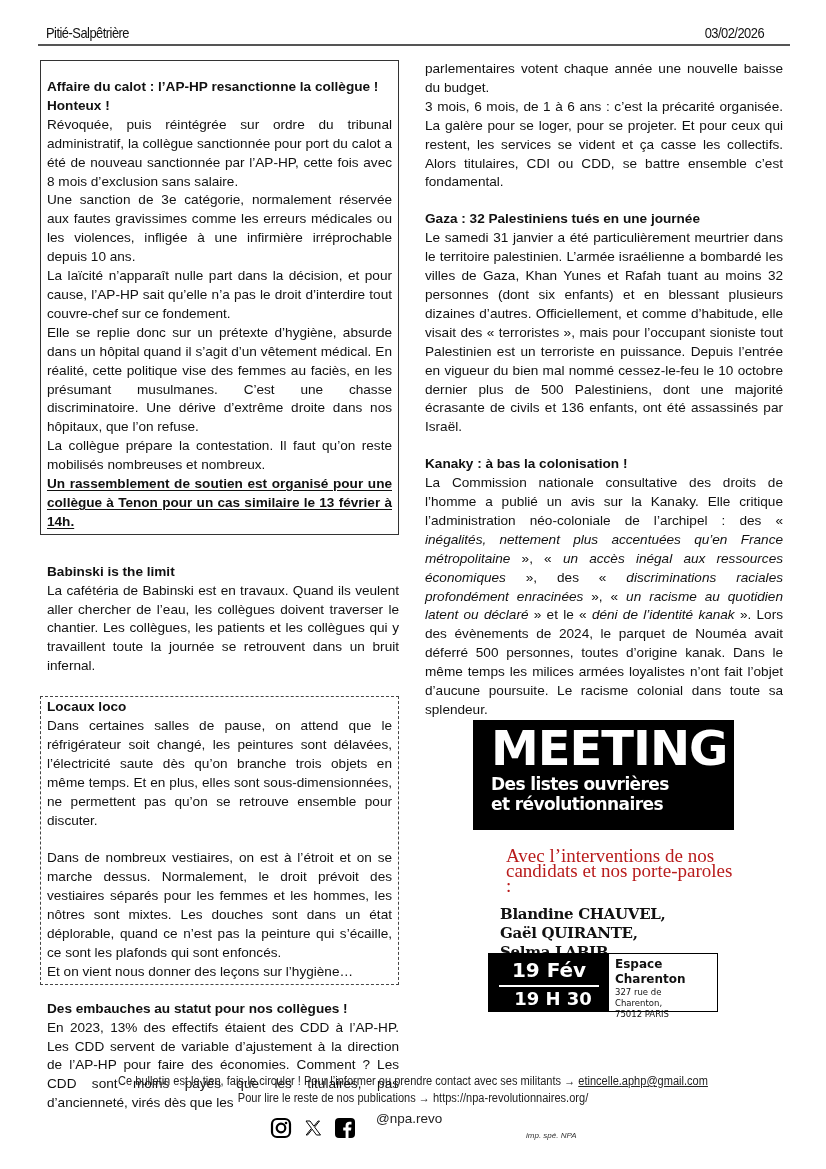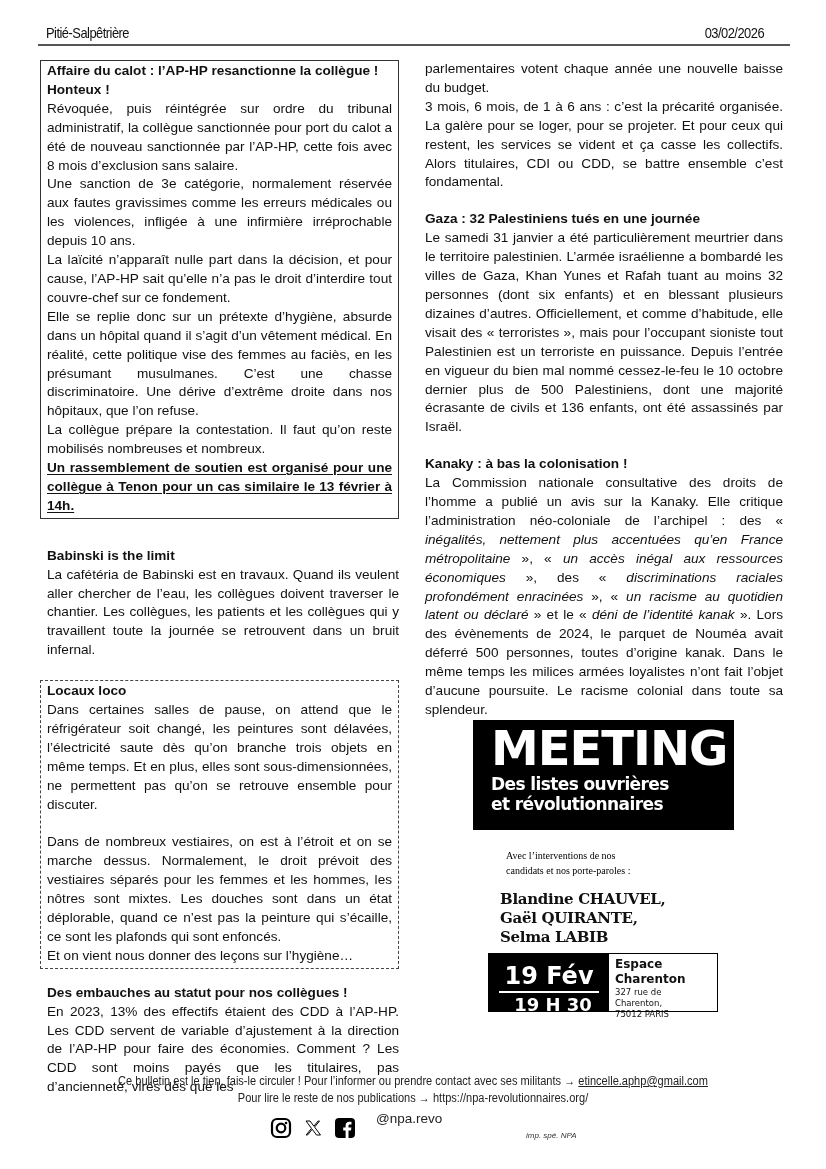--- a/index.html
+++ b/index.html
@@ -9,37 +9,37 @@
   .header { position: absolute; left: 38px; top: 20px; width: 752px; height: 26px; border-bottom: 2px solid #555; }
   .header .site { position: absolute; left: 8px; top: 4px; font-family: "Liberation Sans", sans-serif; font-size: 15px; letter-spacing: -0.6px; transform: scaleX(0.86); transform-origin: left; }
   .header .date { position: absolute; right: 26px; top: 4px; font-size: 15px; letter-spacing: -0.6px; transform: scaleX(0.86); transform-origin: right; }
 
   .col { position: absolute; top: 60px; width: 358px; }
   .col-left { left: 41px; }
   .col-right { left: 425px; width: 358px; }
 
   p, .txt { font-size: 13.6px; line-height: 18.9px; text-align: justify; }
   h3 { font-size: 13.6px; line-height: 18.9px; font-weight: bold; }
-  .box-solid { border: 1.5px solid #333; padding: 1px 6px 2px 6px; margin-left: -1px; }
+  .box-solid { border: 1.5px solid #333; padding: 17px 6px 2px 6px; margin-left: -1px; }
   .box-dotted { border: 1px dashed #444; padding: 1px 6px 2px 6px; margin-left: -1px; }
   .uline { font-weight: bold; text-decoration: underline; text-underline-offset: 2px; }
   .gap { height: 18.9px; }
   em { font-style: italic; }
 
   
   .poster { position: absolute; left: 473px; top: 720px; width: 261px; }
   .poster .banner { background: #000; color: #fff; padding: 2px 10px 20px 18px; height: 110px; }
   .poster .big { font-family: "DejaVu Sans", sans-serif; font-weight: bold; font-size: 48px; line-height: 52px; letter-spacing: -1px; }
   .poster .sub { font-family: "DejaVu Sans", sans-serif; font-weight: bold; font-size: 17px; line-height: 20px; letter-spacing: -0.6px; }
-  .poster .avec { margin: 18px 0 0 33px; font-family: "Liberation Serif", serif; font-size: 10px; line-height: 15px; color: #000000; }
+  .poster .avec { margin: 18px 0 0 33px; font-family: "Liberation Serif", serif; font-size: 19px; line-height: 15px; color: #b91c1c; }
   .poster .names { margin: 12px 0 0 27px; font-family: "DejaVu Serif", serif; font-weight: bold; font-size: 15px; line-height: 19px; letter-spacing: -0.3px; }
 
   .event { position: absolute; left: 488px; top: 953px; width: 230px; height: 59px; border: 1.5px solid #000; display: flex; }
   .event .left { width: 120px; background: #000; color: #fff; text-align: center; }
-  .event .day { font-family: "DejaVu Sans", sans-serif; font-weight: bold; font-size: 24px; line-height: 30px; margin-top: 7px; }
+  .event .day { font-family: "DejaVu Sans", sans-serif; font-weight: bold; font-size: 20px; line-height: 30px; margin-top: 1px; }
   .event .line { height: 2px; background: #fff; margin: 0 10px; }
   .event .time { font-family: "DejaVu Sans", sans-serif; font-weight: bold; font-size: 18px; line-height: 24px; margin-left: 8px; }
   .event .right { padding: 3px 0 0 6px; }
   .event .place { font-family: "DejaVu Sans", sans-serif; font-weight: bold; font-size: 12px; line-height: 15px; }
   .event .addr { font-family: "DejaVu Sans", sans-serif; font-size: 8.5px; line-height: 11px; }
 
   .footer { position: absolute; left: 0; top: 1073px; width: 826px; text-align: center; font-size: 12px; line-height: 17px; color: #222; transform: scaleX(0.92); }
   .footer a { color: #222; text-decoration: underline; }
   .social { position: absolute; top: 1115px; left: 270px; height: 26px; display: flex; align-items: center; gap: 10px; }
   .social .ic { width: 22px; height: 22px; display: flex; align-items: center; justify-content: center; }

